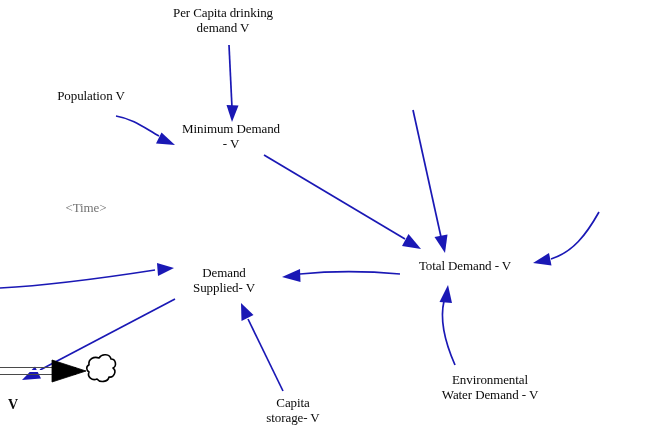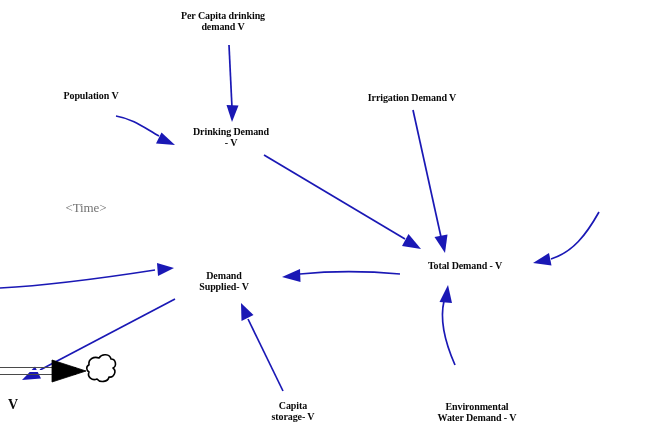--- a/index.html
+++ b/index.html
@@ -21,22 +21,22 @@
   #diagram-svg {
     position: absolute;
     left: 0;
     top: 0;
     width: 654px;
     height: 439px;
   }
   .node-label {
     position: absolute;
     font-family: "Liberation Serif", "DejaVu Serif", serif;
-    font-size: 10px;
-    font-weight: 700;
+    font-size: 13px;
+    font-weight: 400;
     color: #0a0a0a;
     text-align: center;
     line-height: 1.12;
     white-space: pre-line;
     letter-spacing: -0.1px;
     transform: translate(-50%, -50%);
     user-select: none;
   }
   .node-label.shadow-text {
     color: #737373;
@@ -156,34 +156,33 @@
                C 86 370 86 366 89 365 Z"></path>
     </g>
 
   </svg>
 
   <div class="node-label" style="left:223px; top:21px;">Per Capita drinking
 demand V</div>
 
   <div class="node-label" style="left:91px; top:96px;">Population V</div>
 
-  <div class="node-label" style="left:412px; top:98px;">Irrigation Demand V</div>
 
-  <div class="node-label" style="left:231px; top:137px;">Drinking Demand
+  <div class="node-label" style="left:231px; top:137px;">Minimum Demand
 - V</div>
 
 
   <div class="node-label shadow-text" style="left:86px; top:208px;">&lt;Time&gt;</div>
 
   <div class="node-label" style="left:224px; top:281px;">Demand
 Supplied- V</div>
 
   <div class="node-label" style="left:465px; top:266px;">Total Demand - V</div>
 
-  <div class="node-label" style="left:477px; top:388px;margin-top:24px;">Environmental
+  <div class="node-label" style="left:490px; top:388px;">Environmental
 Water Demand - V</div>
 
   <div class="node-label" style="left:293px; top:411px;">Capita
 storage- V</div>
 
   <div class="node-label stock-tag" style="left:13px; top:405px;">V</div>
 
 </div>
 
 </body></html>

